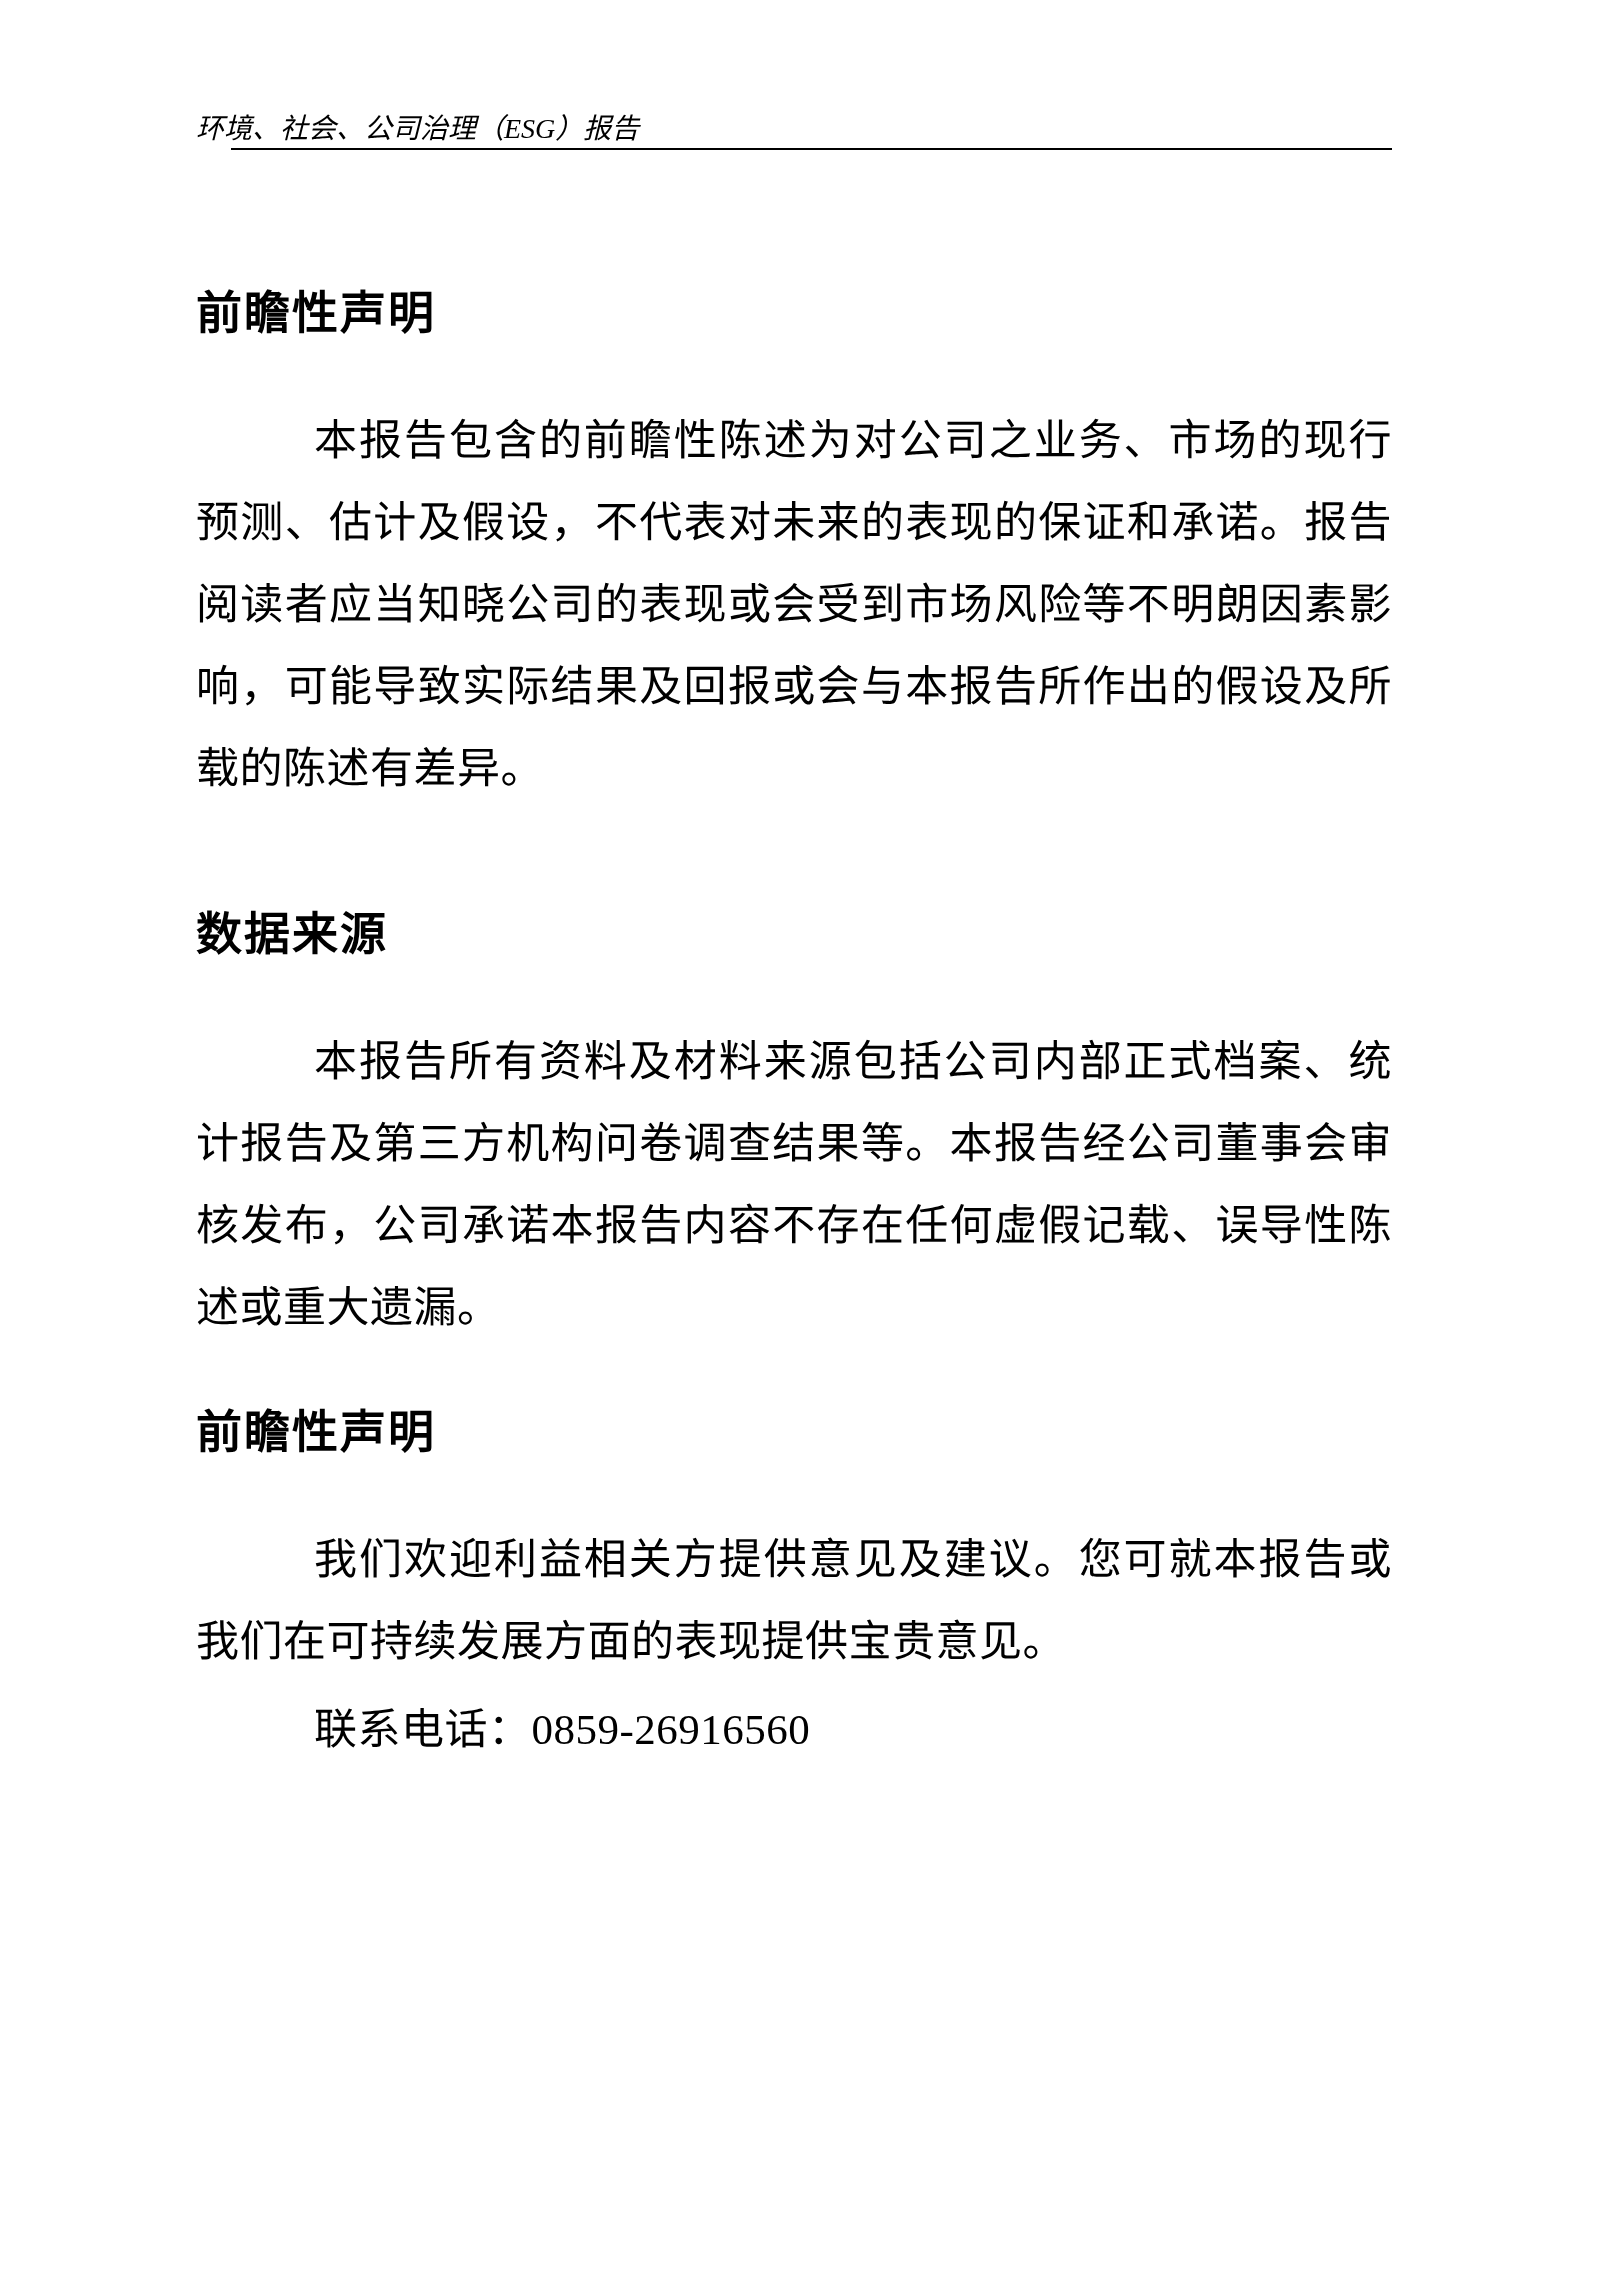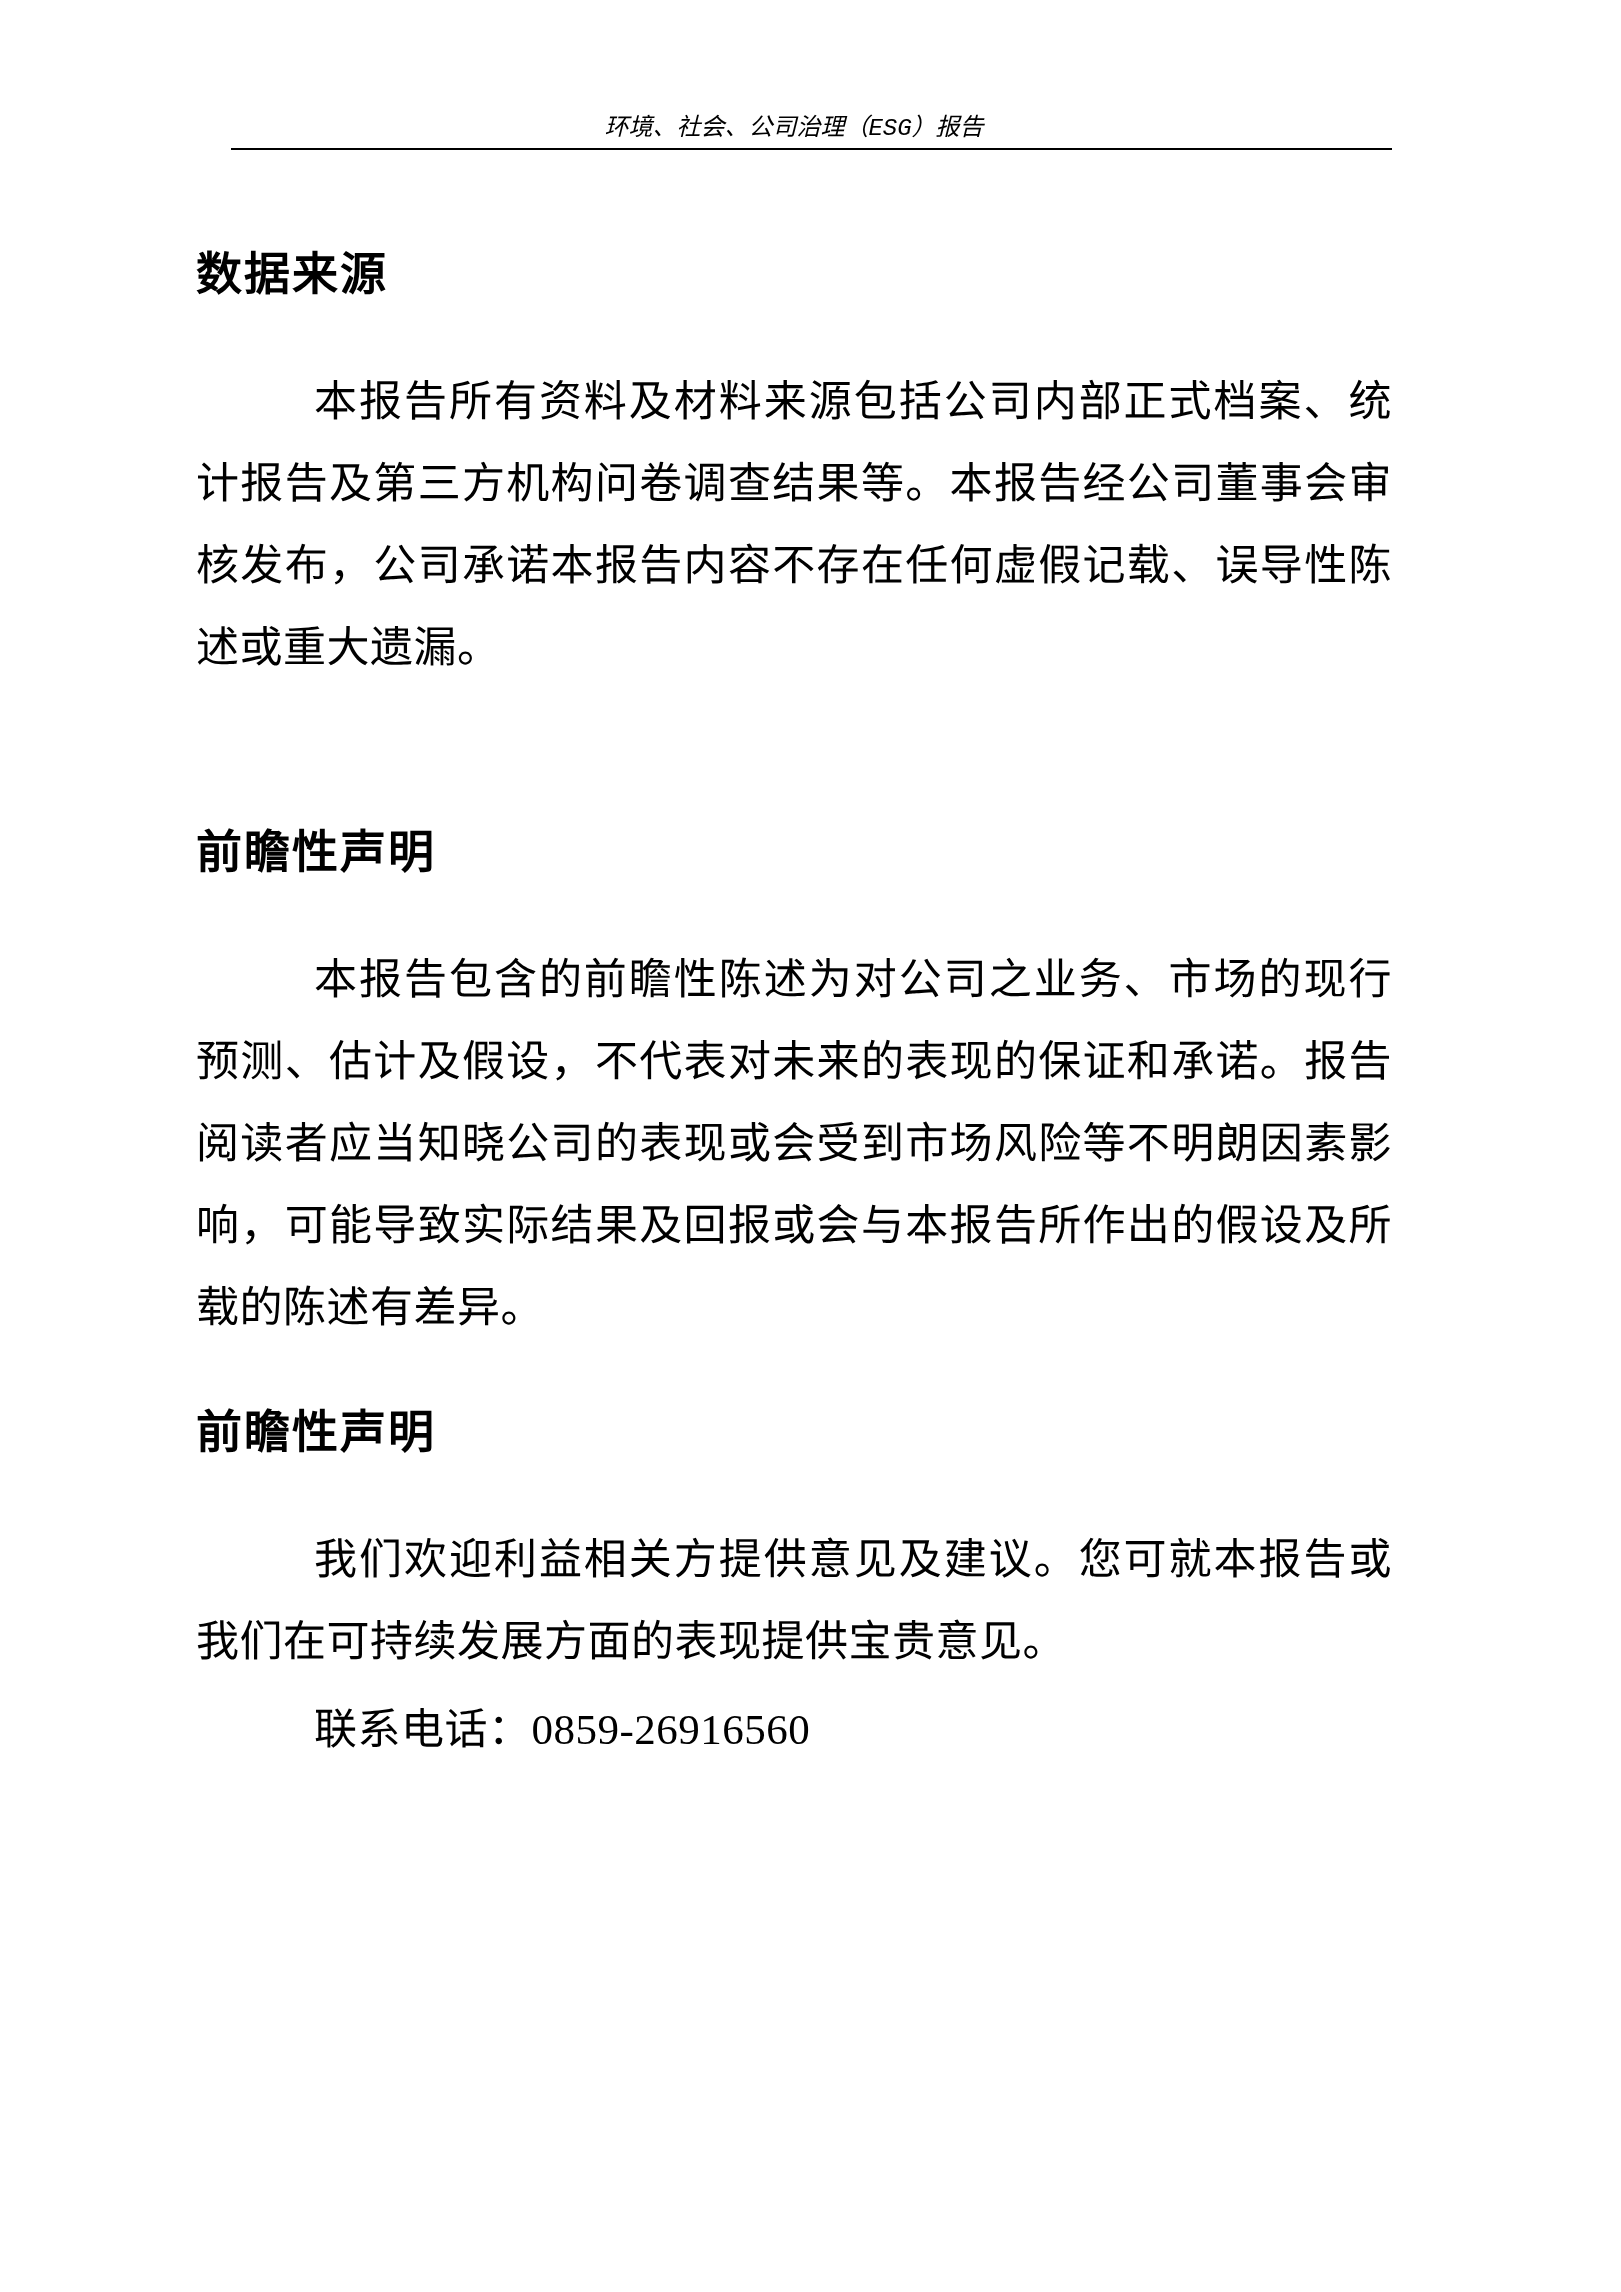--- a/index.html
+++ b/index.html
@@ -17,25 +17,25 @@
   .page {
     box-sizing: border-box;
     width: 1621px;
     height: 2293px;
     padding: 0 229px 0 196px;
     overflow: hidden;
   }
   
   .header-title {
     margin-top: 109px;
-    text-align: center;
+    text-align: left;
     font-style: italic;
-    font-size: 24px;
+    font-size: 28px;
     line-height: 39px;
-    font-family: Liberation Mono, monospace;
+    font-family: Liberation Serif, serif;
   }
   .header-rule {
     height: 0;
     border-bottom: 2.9px solid #000000;
     margin-left: 35px;
     margin-top: 0;
   }
   
   h2 {
     font-family: "Liberation Sans", "DejaVu Sans", sans-serif;
@@ -69,27 +69,27 @@
 <div class="page">
 
   <header>
     <div class="header-title">环境、社会、公司治理（ESG）报告</div>
     <div class="header-rule"></div>
   </header>
 
   <main>
 
     <section>
-      <h2 class="h-data-source">数据来源</h2>
-      <p class="body-para">本报告所有资料及材料来源包括公司内部正式档案、统计报告及第三方机构问卷调查结果等。本报告经公司董事会审核发布，公司承诺本报告内容不存在任何虚假记载、误导性陈述或重大遗漏。</p>
+      <h2 class="h-forward">前瞻性声明</h2>
+      <p class="body-para">本报告包含的前瞻性陈述为对公司之业务、市场的现行预测、估计及假设，不代表对未来的表现的保证和承诺。报告阅读者应当知晓公司的表现或会受到市场风险等不明朗因素影响，可能导致实际结果及回报或会与本报告所作出的假设及所载的陈述有差异。</p>
     </section>
 
     <section>
-      <h2 class="h-forward">前瞻性声明</h2>
-      <p class="body-para">本报告包含的前瞻性陈述为对公司之业务、市场的现行预测、估计及假设，不代表对未来的表现的保证和承诺。报告阅读者应当知晓公司的表现或会受到市场风险等不明朗因素影响，可能导致实际结果及回报或会与本报告所作出的假设及所载的陈述有差异。</p>
+      <h2 class="h-data-source">数据来源</h2>
+      <p class="body-para">本报告所有资料及材料来源包括公司内部正式档案、统计报告及第三方机构问卷调查结果等。本报告经公司董事会审核发布，公司承诺本报告内容不存在任何虚假记载、误导性陈述或重大遗漏。</p>
     </section>
 
     <section>
       <h2 class="h-contact">前瞻性声明</h2>
       <p class="body-para">我们欢迎利益相关方提供意见及建议。您可就本报告或我们在可持续发展方面的表现提供宝贵意见。</p>
       <p class="body-para phone-line">联系电话：0859-26916560</p>
     </section>
 
   </main>
 

